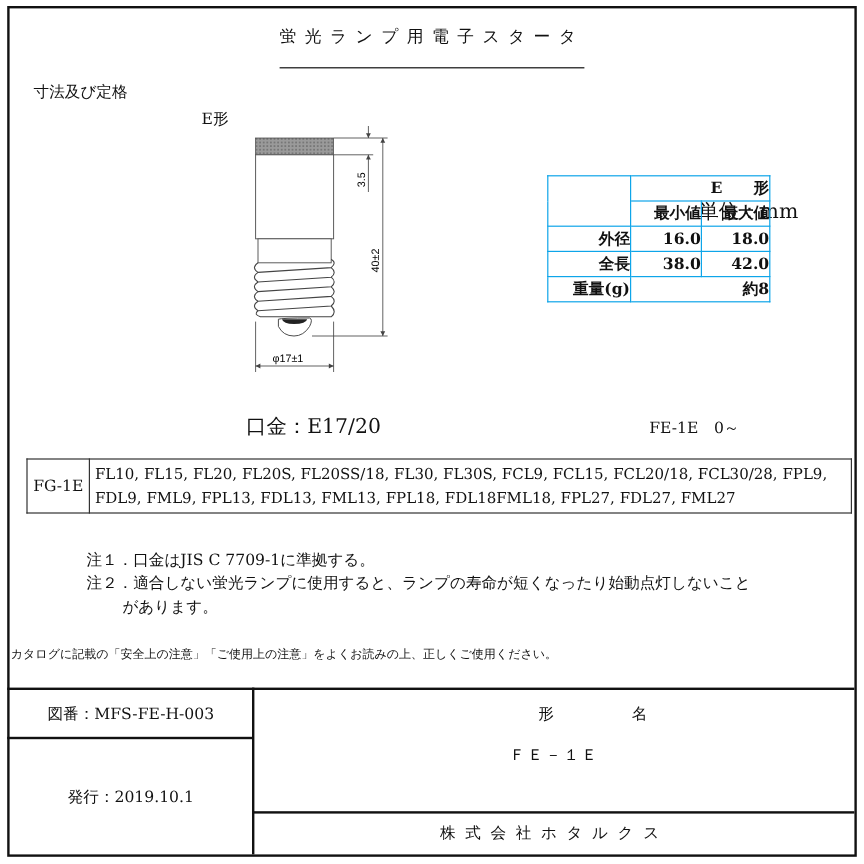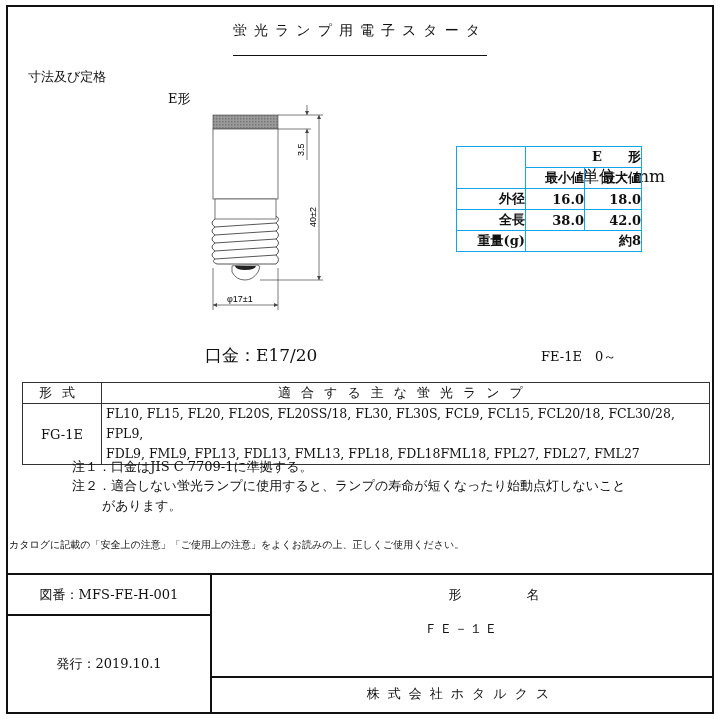--- a/index.html
+++ b/index.html
@@ -121,24 +121,20 @@
     <td>重量(g)</td>
     <td colspan="2">約8</td>
   </tr>
 </tbody>
   </table>
 
 <div id="fe-note" class="abs">FE-1E　0～</div>
 
 <table class="lamp">
   <tbody>
-      <tr class="hd">
-    <td style="width:70px">形式</td>
-    <td>適合する主な蛍光ランプ</td>
-  </tr>
   <tr class="bd">
     <td style="text-align:center">FG-1E</td>
     <td class="lamp-list">
       <div>FL10, FL15, FL20, FL20S, FL20SS/18, FL30, FL30S, FCL9, FCL15, FCL20/18, FCL30/28, FPL9,</div>
       <div>FDL9, FML9, FPL13, FDL13, FML13, FPL18, FDL18FML18, FPL27, FDL27, FML27</div>
     </td>
   </tr>
 </tbody>
   </table>
 
@@ -146,17 +142,17 @@
 <div id="note2" class="abs note">注２．適合しない蛍光ランプに使用すると、ランプの寿命が短くなったり始動点灯しないこと</div>
 <div id="note2b" class="abs note">があります。</div>
 
 <div id="caution" class="abs">カタログに記載の「安全上の注意」「ご使用上の注意」をよくお読みの上、正しくご使用ください。</div>
 
 <div class="abs tb-line" style="left:6px; top:573px; width:706px; height:2px;"></div>
 <div class="abs tb-line" style="left:210px; top:573px; width:2px; height:139px;"></div>
 <div class="abs tb-line" style="left:6px; top:614px; width:205px; height:2px;"></div>
 <div class="abs tb-line" style="left:210px; top:676px; width:502px; height:2px;"></div>
 
-<div class="abs tb-text" style="left:8px; top:586px; width:202px;">図番：MFS-FE-H-001</div>
+<div class="abs tb-text" style="left:8px; top:586px; width:202px;">図番：MFS-FE-H-003</div>
 <div class="abs tb-text" style="left:8px; top:655px; width:202px;">発行：2019.10.1</div>
 <div class="abs tb-text" style="left:212px; top:586px; width:564px;">形　　　　　名</div>
 <div class="abs tb-text" style="left:212px; top:620px; width:500px; letter-spacing:2px;">ＦＥ－１Ｅ</div>
 <div class="abs tb-text" style="left:212px; top:685px; width:500px; letter-spacing:8px; font-family:'DejaVu Sans','Liberation Sans',sans-serif;">株式会社ホタルクス</div>
 
 </body></html>

